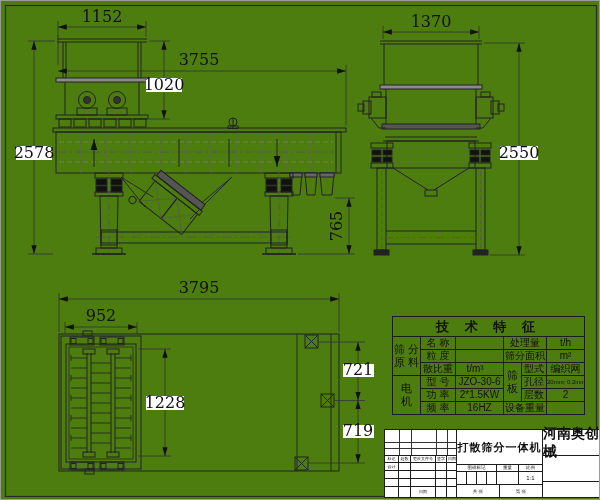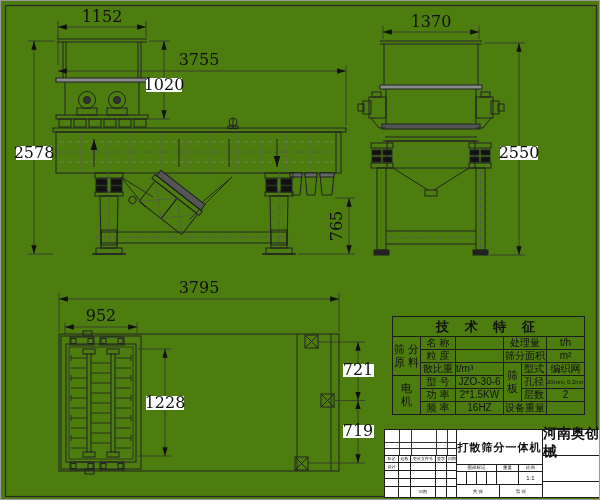--- a/index.html
+++ b/index.html
@@ -7,21 +7,21 @@
         font-family:"Liberation Sans",sans-serif;border:1px solid #9a9a9a;box-sizing:border-box;overflow:hidden;}
   .page svg{position:absolute;left:0;top:0;}
 
   
   table.spec{position:absolute;left:391px;top:315px;width:192px;border-collapse:collapse;table-layout:fixed;}
   table.spec td{border:1px solid #1d1d1d;padding:0;height:12px;font-size:10px;line-height:1.05;
                 text-align:center;color:#111;overflow:hidden;white-space:nowrap;}
   table.spec td.ttl{height:19px;font-size:13px;font-weight:bold;letter-spacing:6px;}
   table.spec td.group{white-space:pre-line;font-size:11px;line-height:1.2;}
   table.spec td.sm{font-size:6px;}
-  table.spec td.rt{text-align:left;padding-right:9px;}
+  table.spec td.rt{text-align:center;padding-right:9px;}
 
   
   .tb{position:absolute;left:383px;top:428px;width:232px;height:69px;border:1px solid #1d1d1d;
       box-sizing:border-box;display:flex;color:#111;background:#fff;}
   .tb *{box-sizing:border-box;}
   .z1{width:72px;border-right:1px solid #1d1d1d;display:flex;flex-direction:column;}
   .rev-top{height:26px;border-bottom:1px solid #1d1d1d;
     background-image:linear-gradient(#333,#333),linear-gradient(#333,#333),linear-gradient(#333,#333),linear-gradient(#333,#333),
       repeating-linear-gradient(to bottom,transparent 0 5.6px,#333 5.6px 6.4px);
     background-size:1px 100%,1px 100%,1px 100%,1px 100%,100% 100%;

